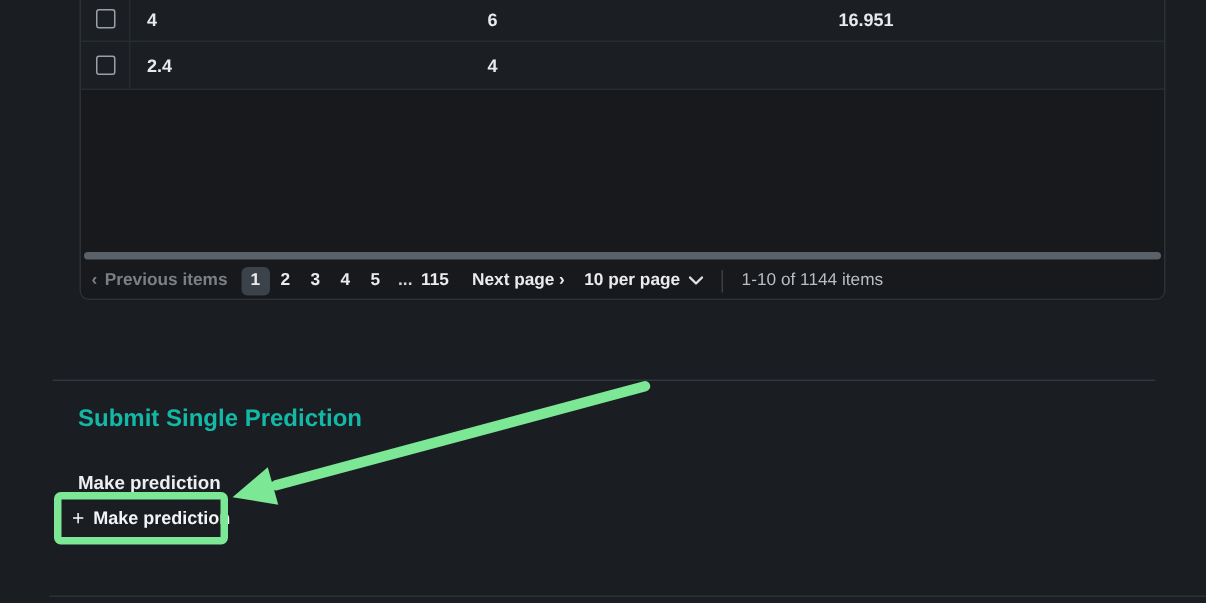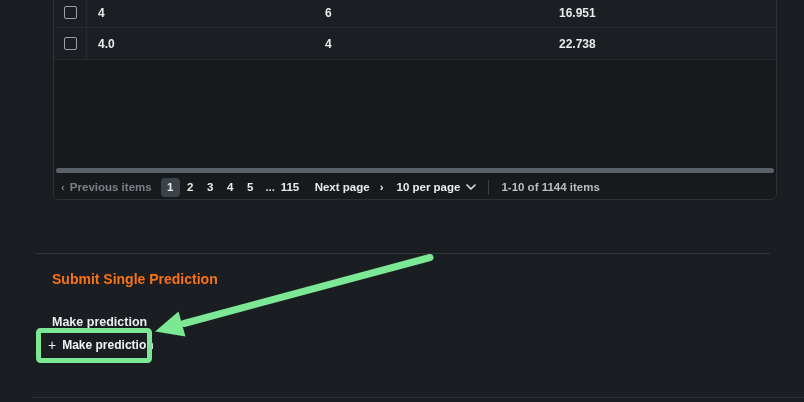--- a/index.html
+++ b/index.html
@@ -37,29 +37,29 @@
     display:flex; align-items:center; font-size:11.5px; font-weight:600; color:#e9ebed;
   }
   .pg-prev { color:#7a8086; display:flex; align-items:center; gap:5px; cursor:default; margin-right:9px; }
   .pg-num {
     width:19px; height:19px; line-height:19px; text-align:center; margin-right:1px;
     border-radius:4px; cursor:pointer;
   }
   .pg-num.current { background:#3c4249; }
   .pg-ellipsis { width:19px; text-align:center; color:#cfd3d6; margin-right:1px; }
   .pg-far { width:26px; height:19px; line-height:19px; text-align:left; cursor:pointer; }
-  .pg-next { display:flex; align-items:center; gap:10px; cursor:pointer; margin:0 13px 0 8px; }
+  .pg-next { display:flex; align-items:center; gap:3px; cursor:pointer; margin:0 13px 0 8px; }
   .pg-size { display:flex; align-items:center; gap:6px; cursor:pointer; margin-right:12px; }
   .pg-divider { width:1px; height:15px; background:#3b4046; }
-  .pg-summary { color:#b9bec3; font-weight:700; margin-left:12px; }
+  .pg-summary { color:#b9bec3; font-weight:400; margin-left:12px; }
   .chev { font-weight:600; }
 
   
   .section-divider { position:absolute; left:35px; top:253px; width:735px; height:1px; background:#31363c; }
-  .section-title { position:absolute; left:52px; top:271px; font-size:14px; font-weight:600; color:#f97316; }
+  .section-title { position:absolute; left:52px; top:271px; font-size:16px; font-weight:600; color:#14b8a6; }
   .field-label { position:absolute; left:52px; top:315px; font-size:12.5px; font-weight:700; color:#eceef0; }
   .make-pred-btn {
     position:absolute; left:48px; top:334px; height:22px; display:flex; align-items:center;
     gap:6px; font-size:12px; font-weight:700; color:#f2f4f6; cursor:pointer;
   }
   .make-pred-btn .plus { font-size:14px; font-weight:400; }
   .bottom-divider { position:absolute; left:33px; top:397px; right:0; height:1px; background:#2c3137; }
 
   
   .overlay { position:absolute; left:0; top:0; pointer-events:none; z-index:5; }
@@ -77,23 +77,22 @@
       </div>
       <div class="cell c1">4</div>
       <div class="cell c2">6</div>
       <div class="cell c3">16.951</div>
     </div>
 
     <div class="t-row">
       <div class="cell check">
         <span class="checkbox"></span>
       </div>
-      <div class="cell c1">4.0</div>
+      <div class="cell c1">2.4</div>
       <div class="cell c2">4</div>
-      <div class="cell c3">22.738</div>
     </div>
 
     <div class="h-scrollbar"></div>
 
     <div class="pagination">
       <span class="pg-prev">
         <span class="chev">‹</span>
         <span>Previous items</span>
       </span>
       <span class="pg-num current">1</span>

